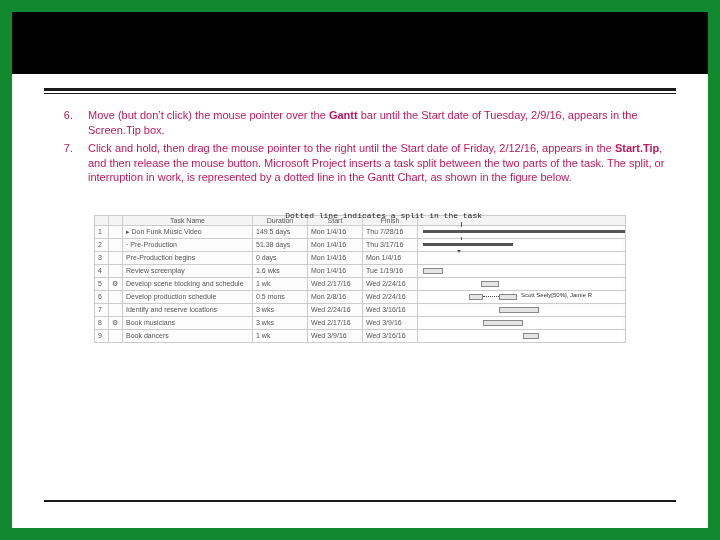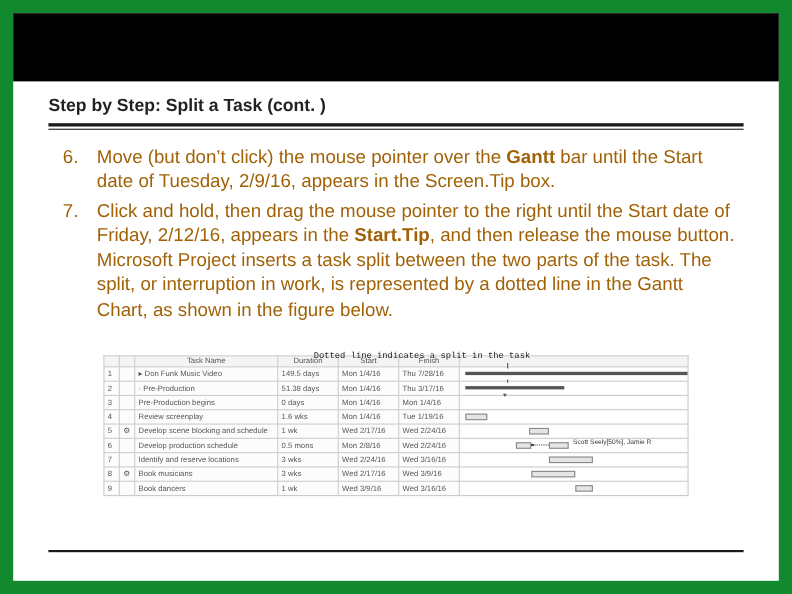--- a/index.html
+++ b/index.html
@@ -38,23 +38,23 @@
     margin: 0;
   }
   .rule-thin {
     border: 0;
     border-top: 1px solid #1a1a1a;
     margin: 2px 0 0 0;
   }
   ol.steps {
     margin: 14px 0 0 0;
     padding: 0 6px 0 32px;
-    font-size: 17px;
+    font-size: 11px;
     line-height: 1.32;
-    color: #a16207;
+    color: #be185d;
   }
   ol.steps li {
     padding-left: 12px;
     margin-bottom: 4px;
   }
   .figure {
     margin: 12px 50px 0 50px;
     font-size: 8px;
     color: #333;
     position: relative;
@@ -152,21 +152,20 @@
     border-top: 2px solid #1a1a1a;
   }
 </style>
 </head>
 <body>
 
 <div class="slide">
   <div class="header-black"></div>
 
   <div class="content">
-    <div class="title">Step by Step: Split a Task (cont. )</div>
     <div class="rule-stack">
       <hr class="rule-thick">
       <hr class="rule-thin">
     </div>
 
     <ol class="steps" id="steps" start="6">
         <li>Move (but don’t click) the mouse pointer over the <strong>Gantt</strong> bar until the Start date of Tuesday, 2/9/16, appears in the Screen.Tip box.</li>
         <li>Click and hold, then drag the mouse pointer to the right until the Start date of Friday, 2/12/16, appears in the <strong>Start.Tip</strong>, and then release the mouse button. Microsoft Project inserts a task split between the two parts of the task. The split, or interruption in work, is represented by a dotted line in the Gantt Chart, as shown in the figure below.</li>
       </ol>
 

